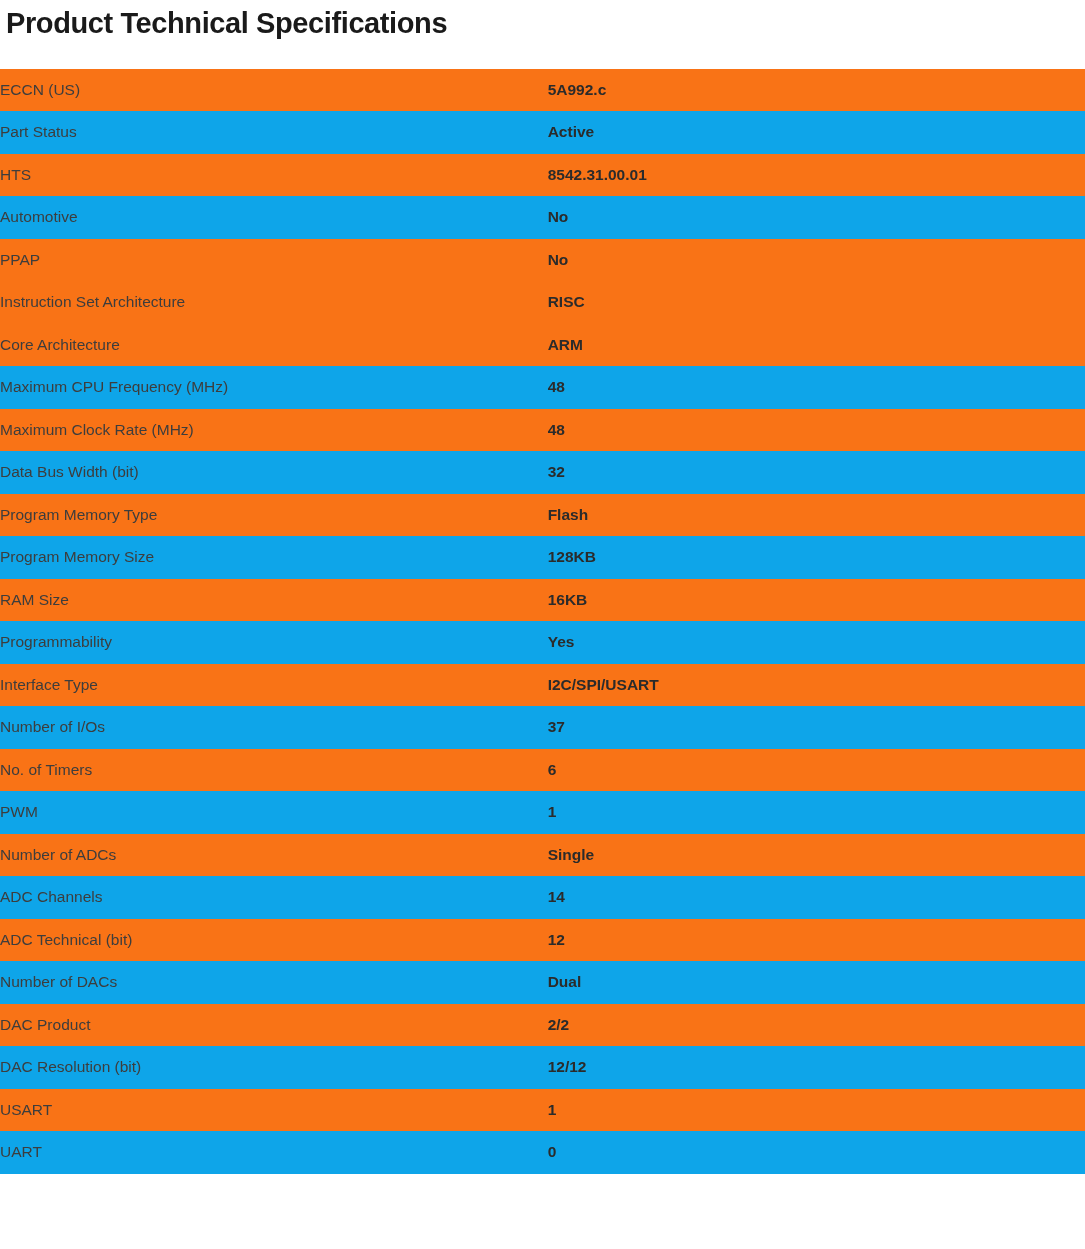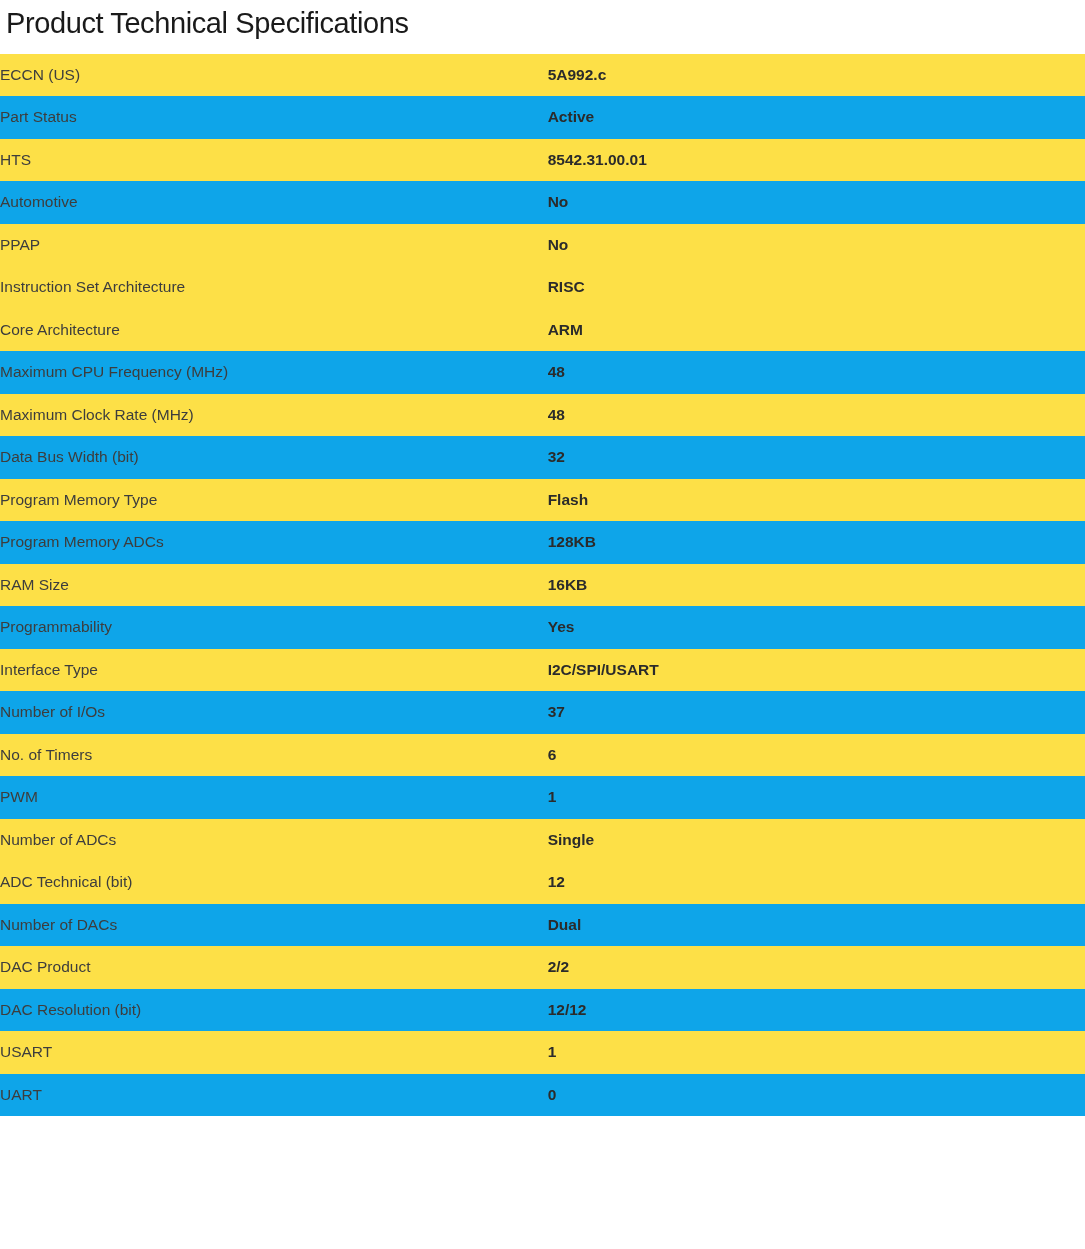--- a/index.html
+++ b/index.html
@@ -13,34 +13,34 @@
     font-family: "Liberation Sans", sans-serif;
     color: #333333;
   }
   .page {
     width: 1085px;
     box-sizing: border-box;
     padding: 0;
   }
   .page-title {
     font-size: 29px;
-    font-weight: normal;
+    font-weight: bold;
     color: #1a1a1a;
     letter-spacing: -0.4px;
     margin: 8px 0 0 6px;
-    padding: 0 0 14px 0;
+    padding: 0 0 29px 0;
     line-height: 1.1;
   }
   table.spec-table {
     width: 1085px;
     border-collapse: collapse;
     table-layout: fixed;
   }
   table.spec-table tr.row-odd {
-    background: #fde047;
+    background: #f97316;
   }
   table.spec-table tr.row-even {
     background: #0ea5e9;
   }
   table.spec-table td {
     padding: 0;
     height: 42.5px;
     vertical-align: middle;
     font-size: 15.5px;
     line-height: 1.2;
@@ -105,21 +105,21 @@
         </tr>
         <tr class="row-even">
           <td class="spec-label">Data Bus Width (bit)</td>
           <td class="spec-value">32</td>
         </tr>
         <tr class="row-odd">
           <td class="spec-label">Program Memory Type</td>
           <td class="spec-value">Flash</td>
         </tr>
         <tr class="row-even">
-          <td class="spec-label">Program Memory ADCs</td>
+          <td class="spec-label">Program Memory Size</td>
           <td class="spec-value">128KB</td>
         </tr>
         <tr class="row-odd">
           <td class="spec-label">RAM Size</td>
           <td class="spec-value">16KB</td>
         </tr>
         <tr class="row-even">
           <td class="spec-label">Programmability</td>
           <td class="spec-value">Yes</td>
         </tr>
@@ -135,20 +135,24 @@
           <td class="spec-label">No. of Timers</td>
           <td class="spec-value">6</td>
         </tr>
         <tr class="row-even">
           <td class="spec-label">PWM</td>
           <td class="spec-value">1</td>
         </tr>
         <tr class="row-odd">
           <td class="spec-label">Number of ADCs</td>
           <td class="spec-value">Single</td>
+        </tr>
+        <tr class="row-even">
+          <td class="spec-label">ADC Channels</td>
+          <td class="spec-value">14</td>
         </tr>
         <tr class="row-odd">
           <td class="spec-label">ADC Technical (bit)</td>
           <td class="spec-value">12</td>
         </tr>
         <tr class="row-even">
           <td class="spec-label">Number of DACs</td>
           <td class="spec-value">Dual</td>
         </tr>
         <tr class="row-odd">

